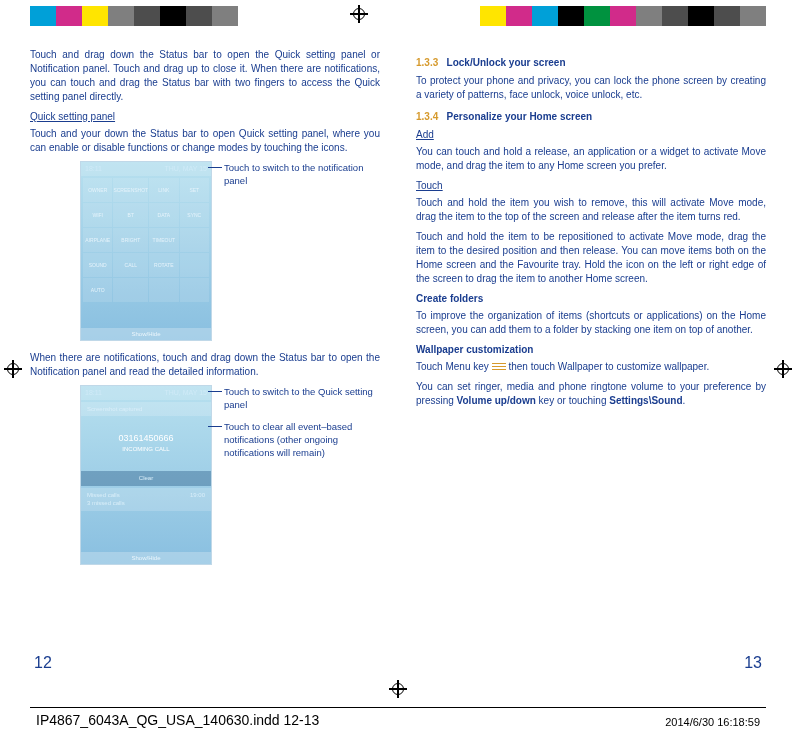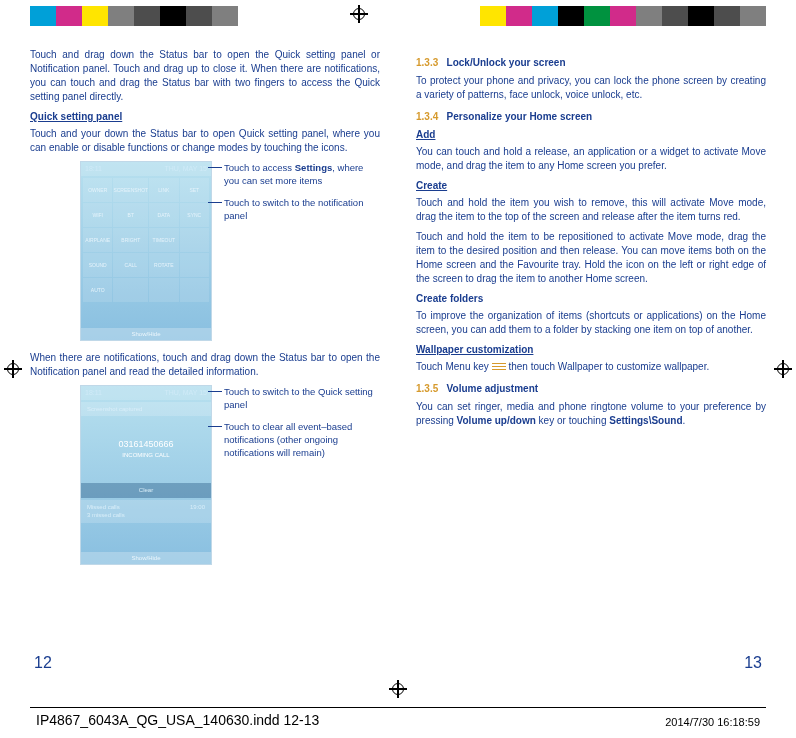--- a/index.html
+++ b/index.html
@@ -12,32 +12,32 @@
 .color-bar{display:flex;height:20px;margin-top:4px}
 .color-bar .sw{width:26px;height:20px}
 .reg-cross{width:18px;height:18px;position:relative}
 .reg-cross::before,.reg-cross::after{content:"";position:absolute;background:#000}
 .reg-cross::before{left:8px;top:0;width:2px;height:18px}
 .reg-cross::after{top:8px;left:0;height:2px;width:18px}
 .reg-cross .circ{position:absolute;left:3px;top:3px;width:12px;height:12px;border:1px solid #000;border-radius:50%}
 .pages{display:flex;padding:48px 30px 0 30px;gap:36px;color:#1a3d8f}
 .page{width:350px;font-size:10px;line-height:1.4}
 .page p{margin-bottom:6px;text-align:justify}
-.page .ul{text-decoration:underline;font-weight:bold;margin-top:4px;margin-bottom:3px;display:block}
+.page .ul{text-decoration:underline;font-weight:normal;margin-top:4px;margin-bottom:3px;display:block}
 .page .b{font-weight:bold}
 .sh{font-weight:bold;color:#1a3d8f;margin:6px 0 3px 0;display:block}
 .sec-hdr{font-weight:bold;margin:8px 0 4px 0}
 .sec-hdr .num{color:#d69a2d}
 .screenshot-row{display:flex;gap:10px;margin:6px 0 10px 0;align-items:flex-start}
 .mock{width:132px;height:180px;background:linear-gradient(#b7e0ef,#89bfe0);border:1px solid #c0d8e8;position:relative;font-size:7px;color:#fff}
 .mock .sbar{background:rgba(255,255,255,.15);height:14px;display:flex;align-items:center;padding:0 4px;justify-content:space-between;color:#cfeaf7;font-size:7px}
 .mock .grid{display:grid;grid-template-columns:repeat(4,1fr);gap:1px;padding:2px}
 .mock .cell{height:24px;background:rgba(255,255,255,.12);display:flex;align-items:center;justify-content:center;font-size:5px;color:#e5f3fb;text-align:center}
 .mock .band{background:rgba(255,255,255,.18);padding:3px 6px;font-size:6px;color:#d9eef9;margin-top:2px}
-.mock .big{text-align:center;padding:22px 0;font-size:9px;color:#fff}
+.mock .big{text-align:center;padding:16px 0;font-size:9px;color:#fff}
 .mock .footband{position:absolute;bottom:0;left:0;right:0;background:rgba(255,255,255,.25);text-align:center;font-size:6px;color:#eaf5fc;padding:2px}
 .callouts{flex:1;font-size:9.5px;color:#1a3d8f}
 .callouts .co{margin-bottom:8px;position:relative;padding-left:2px}
 .callouts .line{position:absolute;height:1px;background:#1a3d8f;left:-14px;width:14px;top:6px}
 .pagenum{position:absolute;bottom:66px;font-size:16px;color:#1a3d8f}
 .pagenum.l{left:34px}
 .pagenum.r{right:34px}
 .footer-line{position:absolute;bottom:30px;left:30px;right:30px;height:1px;background:#000}
 .indd{position:absolute;bottom:10px;left:36px;font-size:14px;color:#000;font-family:Arial}
 .ts{position:absolute;bottom:10px;right:36px;font-size:11px;color:#000;font-family:Arial}
@@ -124,21 +124,20 @@
             <div class="cell">ROTATE</div>
             <div class="cell"></div>
         <div class="cell">AUTO</div>
             <div class="cell"></div>
             <div class="cell"></div>
             <div class="cell"></div>
       </div>
       <div class="footband">Show/Hide</div>
     </div>
     <div class="callouts">
-      <div class="co"><div class="line"></div><span>Touch to access </span><span class="b">Settings</span><span>, where you can set more items</span></div>
       <div class="co"><div class="line"></div>Touch to switch to the notification panel</div>
     </div>
   </div>
 
   <p>When there are notifications, touch and drag down the Status bar to open the Notification panel and read the detailed information.</p>
 
   <div class="screenshot-row">
     <div style="width:40px"></div>
     <div class="mock">
       <div class="sbar">
@@ -164,40 +163,39 @@
 
 <div class="page">
   <div class="sec-hdr"><span class="num">1.3.3</span>&nbsp;&nbsp;&nbsp;<span>Lock/Unlock your screen</span></div>
   <p>To protect your phone and privacy, you can lock the phone screen by creating a variety of patterns, face unlock, voice unlock, etc.</p>
 
   <div class="sec-hdr"><span class="num">1.3.4</span>&nbsp;&nbsp;&nbsp;<span>Personalize your Home screen</span></div>
 
   <span class="ul">Add</span>
   <p>You can touch and hold a release, an application or a widget to activate Move mode, and drag the item to any Home screen you prefer.</p>
 
-  <span class="ul">Create</span>
+  <span class="ul">Touch</span>
   <p>Touch and hold the item you wish to remove, this will activate Move mode, drag the item to the top of the screen and release after the item turns red.</p>
 
   <p>Touch and hold the item to be repositioned to activate  Move mode, drag the item to the desired position and then release. You can move items both on the Home screen and the Favourite tray. Hold the icon on the left or right edge of the screen to drag the item to another Home screen.</p>
 
   <span class="sh">Create folders</span>
   <p>To improve the organization of items (shortcuts or applications) on the Home screen, you can add them to a folder by stacking one item on top of another.</p>
 
-  <span class="sh" style="text-decoration:underline">Wallpaper customization</span>
+  <span class="sh" style="">Wallpaper customization</span>
   <p><span>Touch Menu key </span><span class="menu-icon"><span></span><span></span><span></span></span><span> then touch Wallpaper to customize wallpaper.</span></p>
 
-  <div class="sec-hdr"><span class="num">1.3.5</span>&nbsp;&nbsp;&nbsp;<span>Volume adjustment</span></div>
   <p><span>You can set ringer, media and phone ringtone volume to your preference by pressing </span><span class="b">Volume up/down</span><span> key or touching </span><span class="b">Settings\Sound</span><span>.</span></p>
 </div>
 </div>
 
 <div class="pagenum l">12</div>
 <div class="pagenum r">13</div>
 
 <div class="reg-marks reg-bottom">
     <div class="reg-cross">
       <div class="circ"></div>
     </div>
   </div>
 
 <div class="footer-line"></div>
 <div class="indd">IP4867_6043A_QG_USA_140630.indd   12-13</div>
-<div class="ts">2014/7/30   16:18:59</div>
+<div class="ts">2014/6/30   16:18:59</div>
 
 </body></html>

